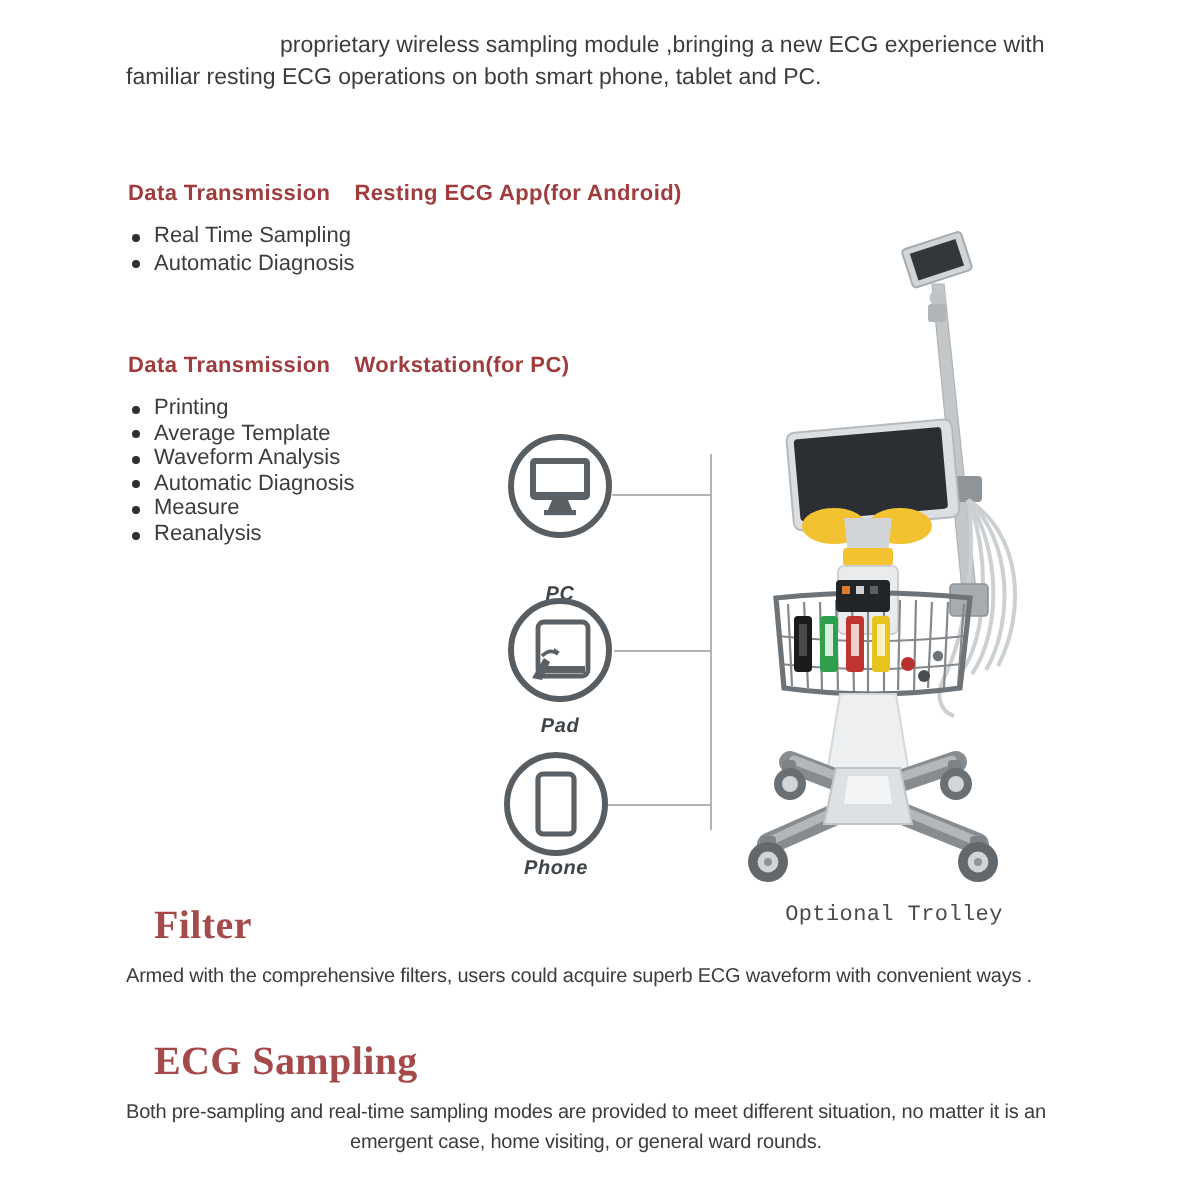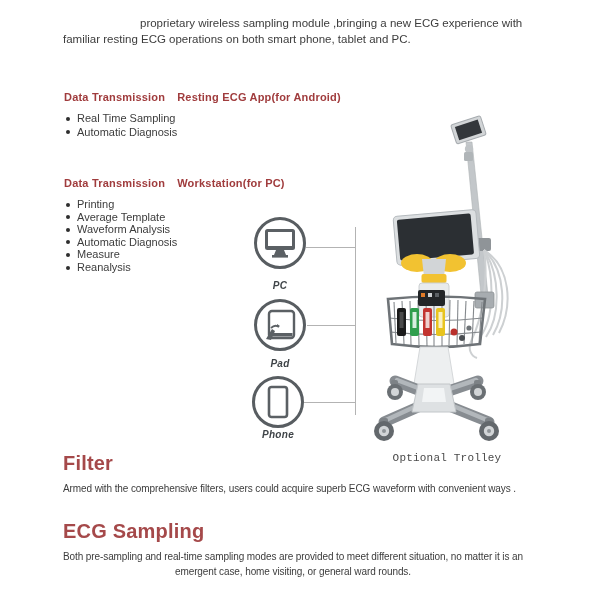--- a/index.html
+++ b/index.html
@@ -24,21 +24,21 @@
   .dev-circle { position:absolute; width:52px; height:52px; border:3px solid #585d61; border-radius:50%;
     box-sizing:border-box; display:flex; align-items:center; justify-content:center; background:#fff; }
   .dev-label { position:absolute; width:52px; text-align:center; font-size:10px; font-weight:bold; font-style:italic; color:#3f4448; letter-spacing:0.3px; }
 
   .hline { position:absolute; height:1px; background:var(--line-gray,#b3b3b3); }
   .vline { position:absolute; width:1px; background:var(--line-gray,#b3b3b3); }
 
   .trolley { position:absolute; left:358px; top:100px; }
   .caption { position:absolute; left:392px; top:452px; width:110px; text-align:center; font-size:11px; color:#4a4a4a; letter-spacing:0.2px; white-space:nowrap;font-family:Liberation Mono, monospace; }
 
-  .big-heading { position:absolute; left:63px; font-size:20px; font-weight:bold; color:var(--title-red,#a5494a); letter-spacing:0.2px; }
+  .big-heading { position:absolute; left:77px; font-size:20px; font-weight:bold; color:var(--title-red,#a5494a); letter-spacing:0.2px;font-family:Liberation Serif, serif; }
   .body-text { position:absolute; left:63px; font-size:10px; color:#3c3c3c; letter-spacing:-0.1px; white-space:nowrap;text-align:center; }
   .body-text .bl { line-height:14.5px; white-space:nowrap; }
 </style>
 </head>
 <body>
 
 <div class="page">
 
   <div class="intro">
     <div class="l1">proprietary wireless sampling module ,bringing a new ECG experience with</div>
@@ -75,21 +75,21 @@
   <div class="hline" style="left:304px; top:402px; width:51px;"></div>
 
   <div class="dev-circle" style="left:254px; top:217px;">
     <svg width="34" height="32" viewBox="0 0 34 32">
       <rect x="2" y="2" width="30" height="21" rx="2.5" fill="#5b6064"></rect>
       <rect x="5" y="5" width="24" height="14" fill="#ffffff"></rect>
       <path d="M13,23 L21,23 L23,28 L11,28 Z" fill="#5b6064"></path>
       <rect x="9" y="28" width="16" height="2.6" fill="#5b6064"></rect>
     </svg>
   </div>
-  <div class="dev-label" style="left:254px; top:280px;">PC</div>
+  <div class="dev-label" style="left:254px; top:292px;">PC</div>
 
   <div class="dev-circle" style="left:254px; top:299px;">
     <svg width="34" height="34" viewBox="0 0 34 34">
       <rect x="6" y="3" width="25" height="27" rx="3" fill="none" stroke="#5b6064" stroke-width="2.4"></rect>
       <rect x="7.5" y="25" width="22" height="3.5" fill="#5b6064"></rect>
       <path d="M3,31 L9,21 L12,23 L8,32 Z" fill="#5b6064"></path>
       <path d="M8,20 q4,-4 8,-1" fill="none" stroke="#5b6064" stroke-width="1.8"></path>
       <path d="M14,16 l3,2 l-3,1 Z" fill="#5b6064"></path>
     </svg>
   </div>

